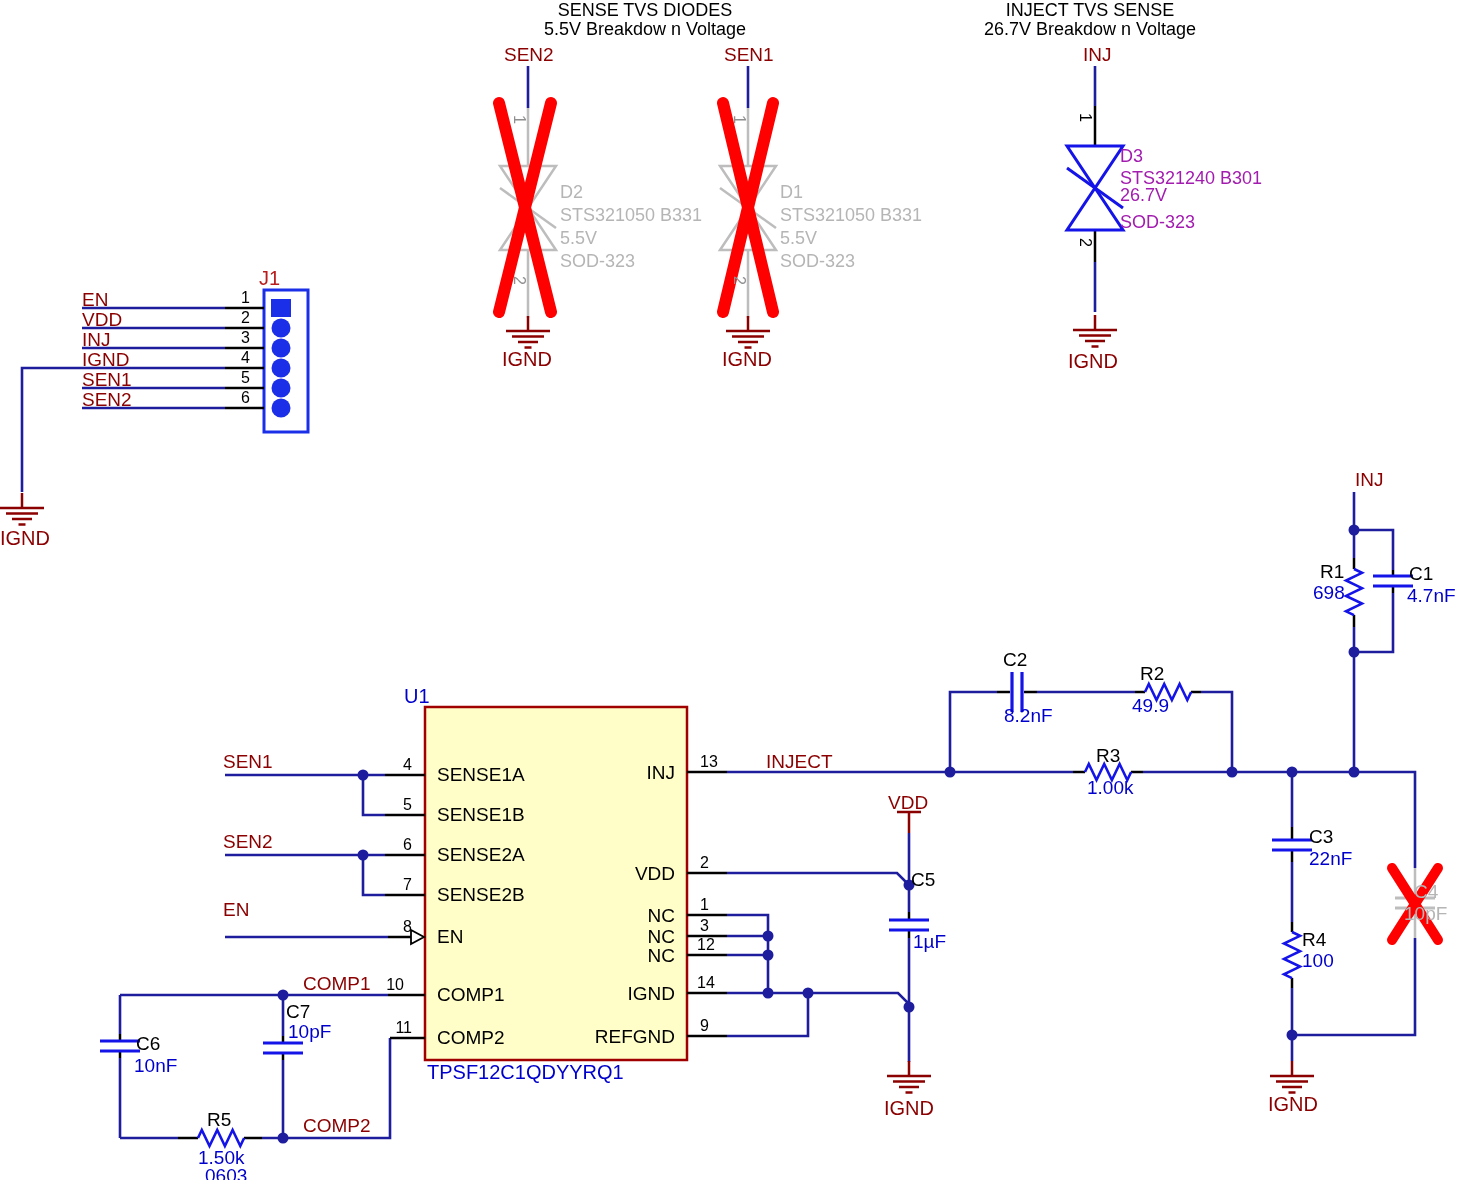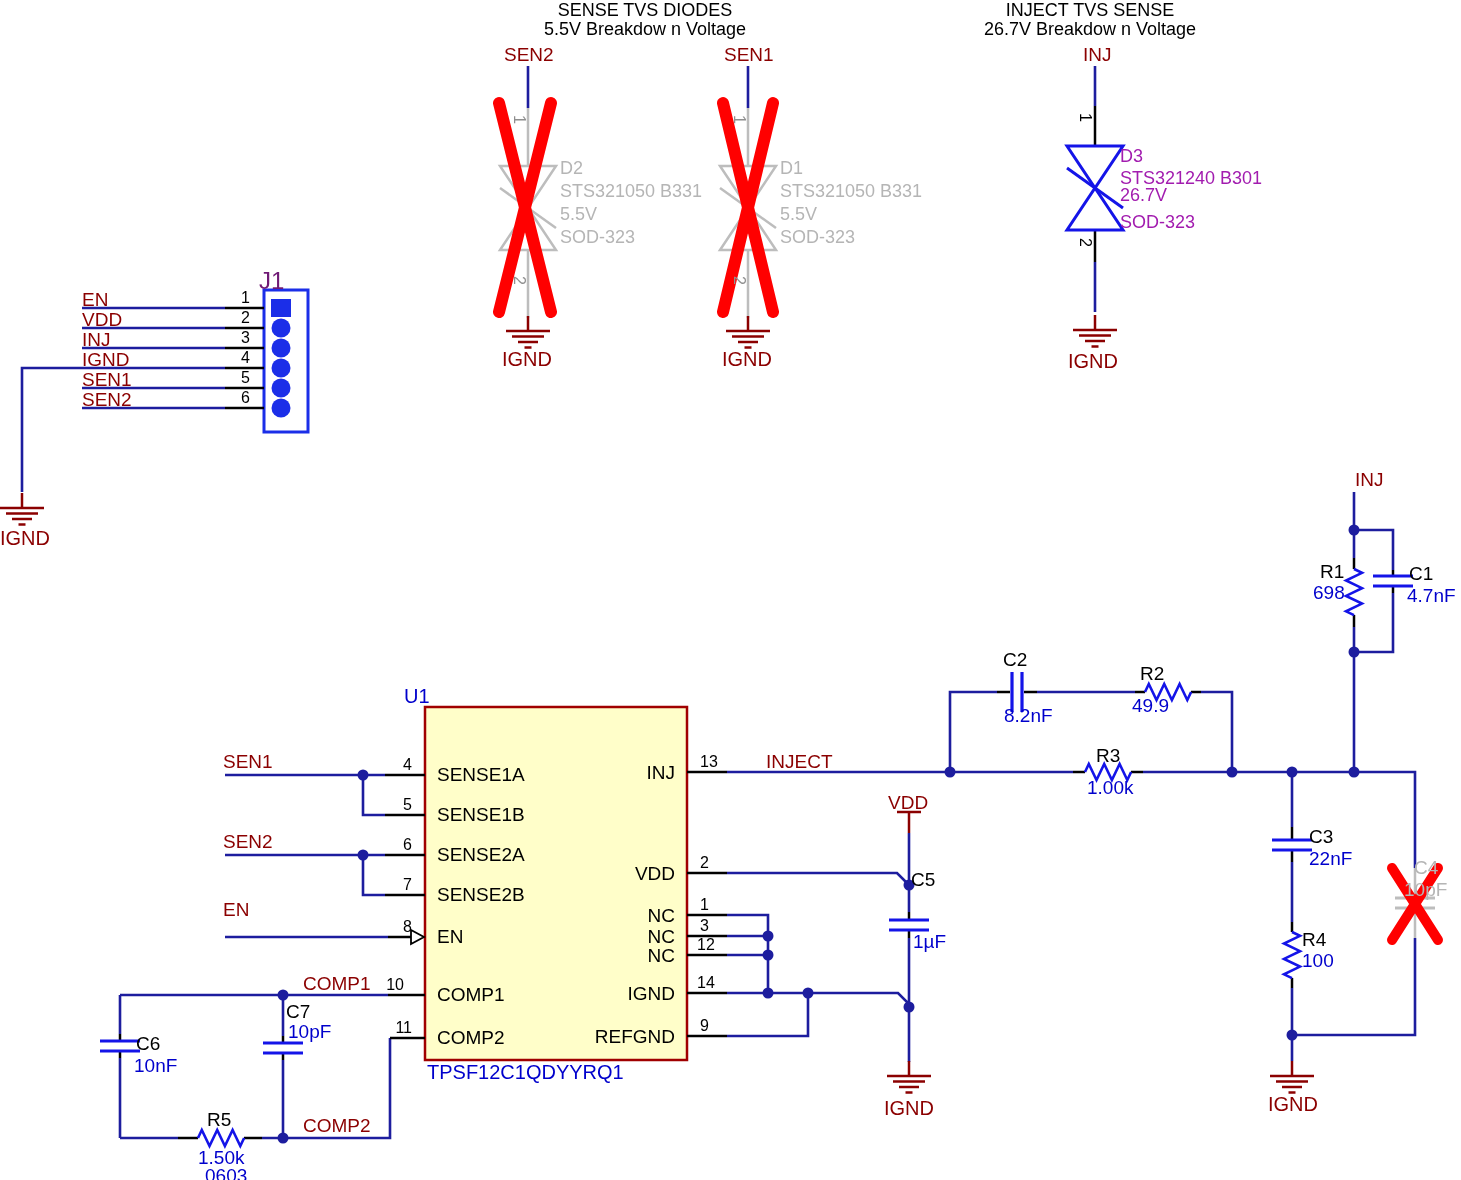--- a/index.html
+++ b/index.html
@@ -6,28 +6,28 @@
   #canvas{position:relative;width:1461px;height:1180px;background:#fff;overflow:hidden;
           font-family:"Liberation Sans",sans-serif;}
   #wires{position:absolute;left:0;top:0;}
   .t{position:absolute;white-space:nowrap;line-height:1.05;}
   .hdr{font-size:18px;color:#000;width:300px;text-align:center;}
   .net{font-size:19px;color:#8b0000;}
   .gnl{font-size:20px;color:#8b0000;}
   .ref{font-size:19px;color:#000;}
   .val{font-size:19px;color:#0000cc;}
   .prt{font-size:18px;color:#a21caf;}
-  .gry{color:#b5b5b5;}
+  .gry{color:#b5b5b5;margin-top:24px;}
   .pnum{font-size:16px;color:#000;}
   .rnum{font-size:16px;color:#000;transform:rotate(90deg);transform-origin:left top;}
   .grnum{color:#8f8f8f;}
   .pname{font-size:19px;color:#000;}
   .pr{text-align:right;}
   .refdes-ic{font-size:20px;color:#0000cc;}
-  .j1t{font-size:24px;color:#701a75;}
+  .j1t{font-size:20px;color:#b91c1c;}
 </style>
 </head>
 <body>
 
 <div id="canvas">
 
 <svg id="wires" width="1461" height="1180" viewBox="0 0 1461 1180">
   <defs>
     <g id="gnd" stroke="currentColor" stroke-width="2.5" fill="none">
       <line x1="0" y1="-15" x2="0" y2="0"></line>

